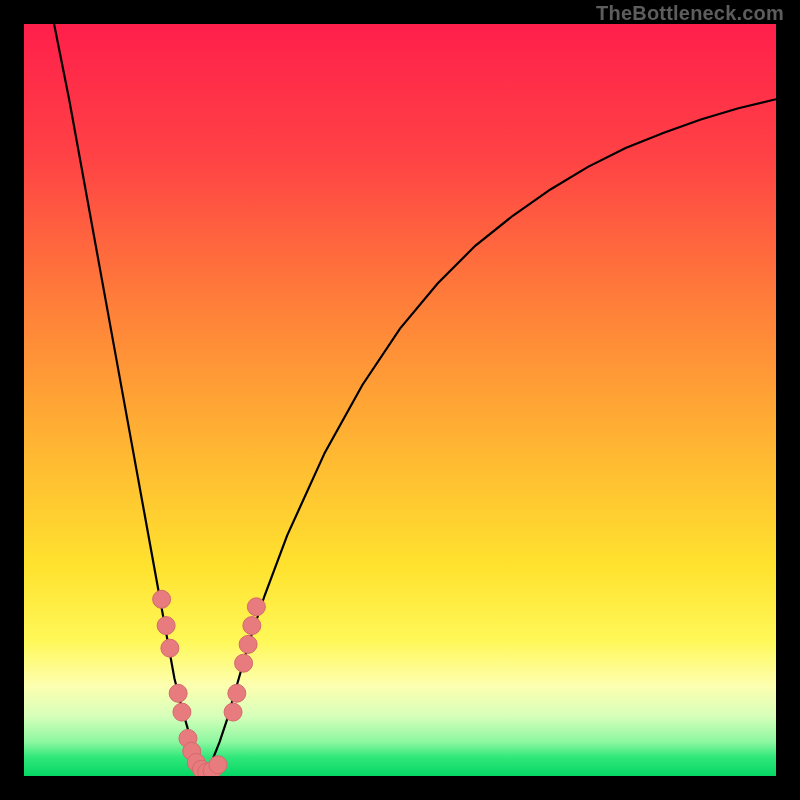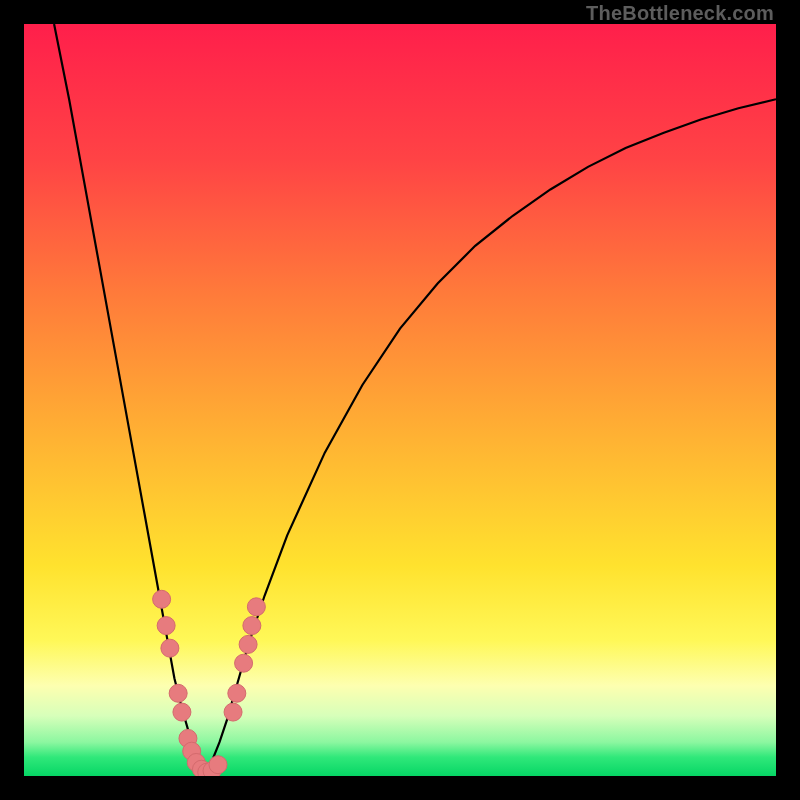--- a/index.html
+++ b/index.html
@@ -22,21 +22,21 @@
   .plot-area {
     position: absolute;
     left: 0;
     top: 0;
     width: 752px;
     height: 752px;
   }
   .watermark {
     position: absolute;
     top: 2px;
-    right: 26px;
+    right: 16px;
     font-size: 20px;
     font-weight: 600;
     color: #5d5d5d;
     letter-spacing: 0.2px;
     user-select: none;
   }
   svg {
     display: block;
   }
 </style>

